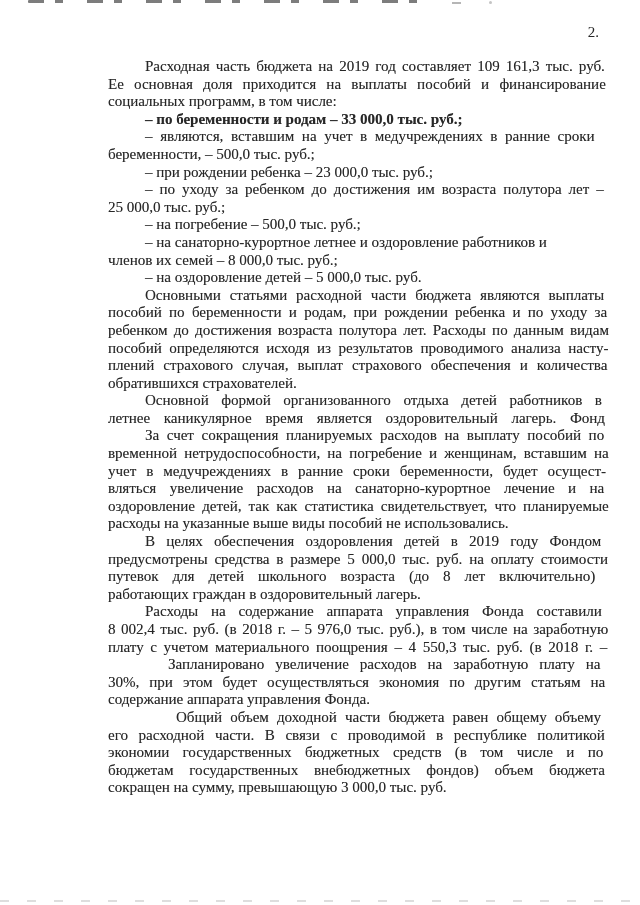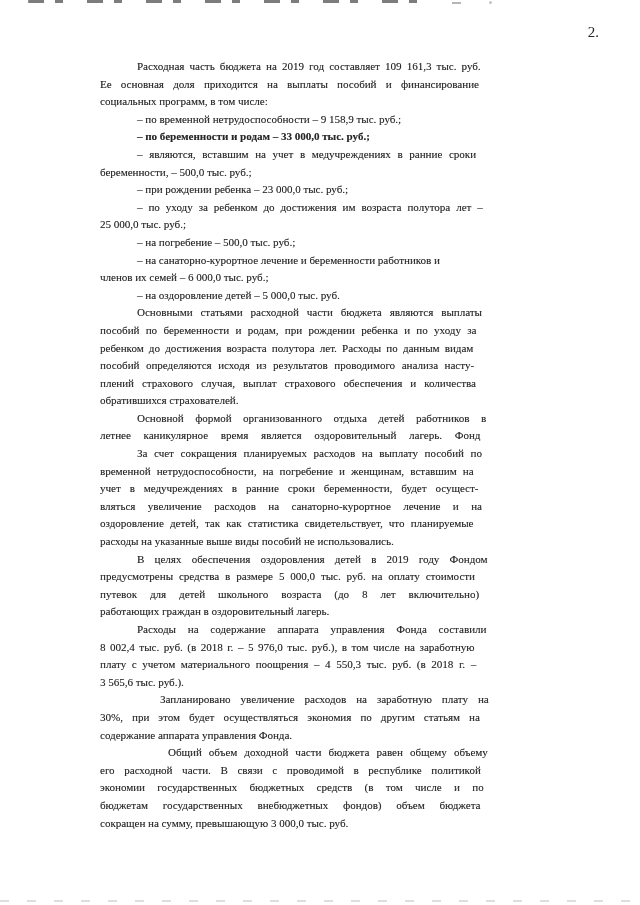--- a/index.html
+++ b/index.html
@@ -27,23 +27,24 @@
   .content {
     position: absolute;
     left: 100px;
     top: 58px;
     width: 456px;
   }
   .para { margin: 0; padding: 0; }
   .line {
     height: 17.6px;
     line-height: 17.6px;
-    font-size: 11px;
+    font-size: 15px;
     white-space: nowrap;
     overflow: visible;
+    margin-left: 8px;
   }
   .txt {
     display: inline-block;
     white-space: nowrap;
     text-shadow: 0.2px 0.2px 0.35px rgba(60, 60, 60, 0.45);
   }
   
   .artifact-top {
     position: absolute;
     top: 0;
@@ -98,42 +99,39 @@
   <div class="speck-a"></div>
   <div class="speck-b"></div>
   <div class="page-number">2.</div>
   <div class="content" id="doc-body">
       <div class="para">
         <div class="line" style="padding-left: 37px;"><span class="txt" style="word-spacing: 2.39844px;">Расходная часть бюджета на 2019 год составляет 109 161,3 тыс. руб.</span></div>
         <div class="line"><span class="txt" style="word-spacing: 6.49805px;">Ее основная доля приходится на выплаты пособий и финансирование</span></div>
         <div class="line"><span class="txt" style="word-spacing: 0px;">социальных программ, в том числе:</span></div>
       </div>
       <div class="para">
-        <div class="line" style="padding-left: 37px;"><span class="txt" style="word-spacing: 0px;">– по временной нетрудоспособности – 9 158,9 тыс. руб.;</span></div>
-      </div>
-      <div class="para">
         <div class="line" style="padding-left: 37px;"><span class="txt" style="word-spacing: 0px; font-weight: bold;">– по беременности и родам – 33 000,0 тыс. руб.;</span></div>
       </div>
       <div class="para">
         <div class="line" style="padding-left: 37px;"><span class="txt" style="word-spacing: 3.89236px;">– являются, вставшим на учет в медучреждениях в ранние сроки</span></div>
         <div class="line"><span class="txt" style="word-spacing: 0px;">беременности, – 500,0 тыс. руб.;</span></div>
       </div>
       <div class="para">
         <div class="line" style="padding-left: 37px;"><span class="txt" style="word-spacing: 0px;">– при рождении ребенка – 23 000,0 тыс. руб.;</span></div>
       </div>
       <div class="para">
         <div class="line" style="padding-left: 37px;"><span class="txt" style="word-spacing: 3.21449px;">– по уходу за ребенком до достижения им возраста полутора лет –</span></div>
         <div class="line"><span class="txt" style="word-spacing: 0px;">25 000,0 тыс. руб.;</span></div>
       </div>
       <div class="para">
         <div class="line" style="padding-left: 37px;"><span class="txt" style="word-spacing: 0px;">– на погребение – 500,0 тыс. руб.;</span></div>
       </div>
       <div class="para">
-        <div class="line" style="padding-left: 37px;"><span class="txt" style="word-spacing: 0px;">– на санаторно-курортное лечение и беременности работников и</span></div>
-        <div class="line"><span class="txt" style="word-spacing: 0px;">членов их семей – 6 000,0 тыс. руб.;</span></div>
+        <div class="line" style="padding-left: 37px;"><span class="txt" style="word-spacing: 0px;">– на санаторно-курортное летнее и оздоровление работников и</span></div>
+        <div class="line"><span class="txt" style="word-spacing: 0px;">членов их семей – 8 000,0 тыс. руб.;</span></div>
       </div>
       <div class="para">
         <div class="line" style="padding-left: 37px;"><span class="txt" style="word-spacing: 0px;">– на оздоровление детей – 5 000,0 тыс. руб.</span></div>
       </div>
       <div class="para">
         <div class="line" style="padding-left: 37px;"><span class="txt" style="word-spacing: 5.19792px;">Основными статьями расходной части бюджета являются выплаты</span></div>
         <div class="line"><span class="txt" style="word-spacing: 3.56534px;">пособий по беременности и родам, при рождении ребенка и по уходу за</span></div>
         <div class="line"><span class="txt" style="word-spacing: 2.46528px;">ребенком до достижения возраста полутора лет. Расходы по данным видам</span></div>
         <div class="line"><span class="txt" style="word-spacing: 3.81473px;">пособий определяются исходя из результатов проводимого анализа насту-</span></div>
         <div class="line"><span class="txt" style="word-spacing: 5.22991px;">плений страхового случая, выплат страхового обеспечения и количества</span></div>
@@ -154,21 +152,20 @@
       <div class="para">
         <div class="line" style="padding-left: 37px;"><span class="txt" style="word-spacing: 7.48828px;">В целях обеспечения оздоровления детей в 2019 году Фондом</span></div>
         <div class="line"><span class="txt" style="word-spacing: 3.13281px;">предусмотрены средства в размере 5 000,0 тыс. руб. на оплату стоимости</span></div>
         <div class="line"><span class="txt" style="word-spacing: 10.1992px;">путевок для детей школьного возраста (до 8 лет включительно)</span></div>
         <div class="line"><span class="txt" style="word-spacing: 0px;">работающих граждан в оздоровительный лагерь.</span></div>
       </div>
       <div class="para">
         <div class="line" style="padding-left: 37px;"><span class="txt" style="word-spacing: 9.04167px;">Расходы на содержание аппарата управления Фонда составили</span></div>
         <div class="line"><span class="txt" style="word-spacing: 1.80762px;">8 002,4 тыс. руб. (в 2018 г. – 5 976,0 тыс. руб.), в том числе на заработную</span></div>
         <div class="line"><span class="txt" style="word-spacing: 2.91226px;">плату с учетом материального поощрения – 4 550,3 тыс. руб. (в 2018 г. –</span></div>
-        <div class="line"><span class="txt" style="word-spacing: 0px;">3 565,6 тыс. руб.).</span></div>
       </div>
       <div class="para">
         <div class="line" style="padding-left: 60px;"><span class="txt" style="word-spacing: 7.22135px;">Запланировано увеличение расходов на заработную плату на</span></div>
         <div class="line"><span class="txt" style="word-spacing: 6.33507px;">30%, при этом будет осуществляться экономия по другим статьям на</span></div>
         <div class="line"><span class="txt" style="word-spacing: 0px;">содержание аппарата управления Фонда.</span></div>
       </div>
       <div class="para">
         <div class="line" style="padding-left: 68px;"><span class="txt" style="word-spacing: 4.33705px;">Общий объем доходной части бюджета равен общему объему</span></div>
         <div class="line"><span class="txt" style="word-spacing: 6.87326px;">его расходной части. В связи с проводимой в республике политикой</span></div>
         <div class="line"><span class="txt" style="word-spacing: 9.58984px;">экономии государственных бюджетных средств (в том числе и по</span></div>

